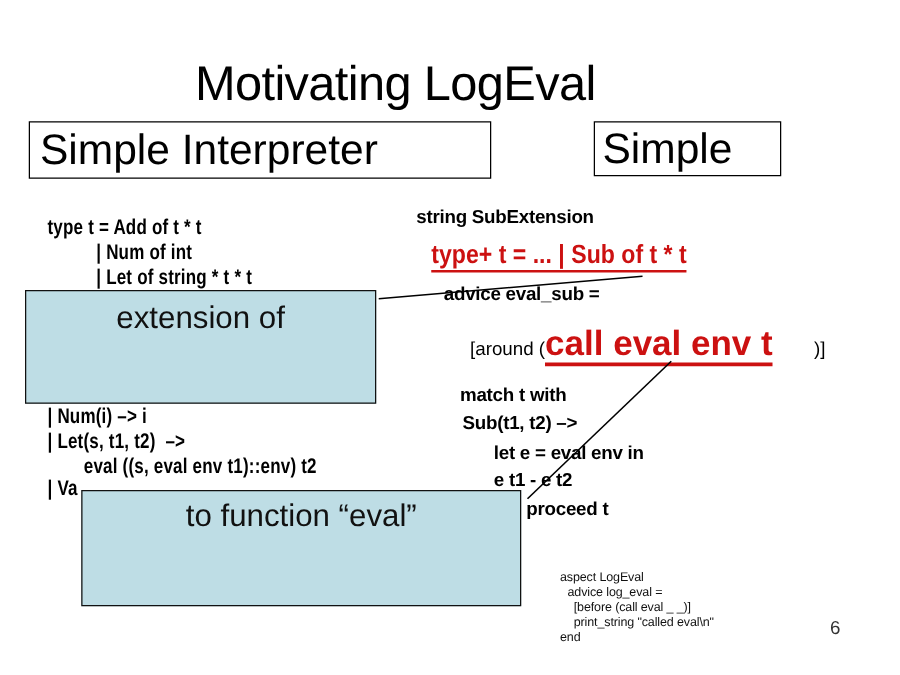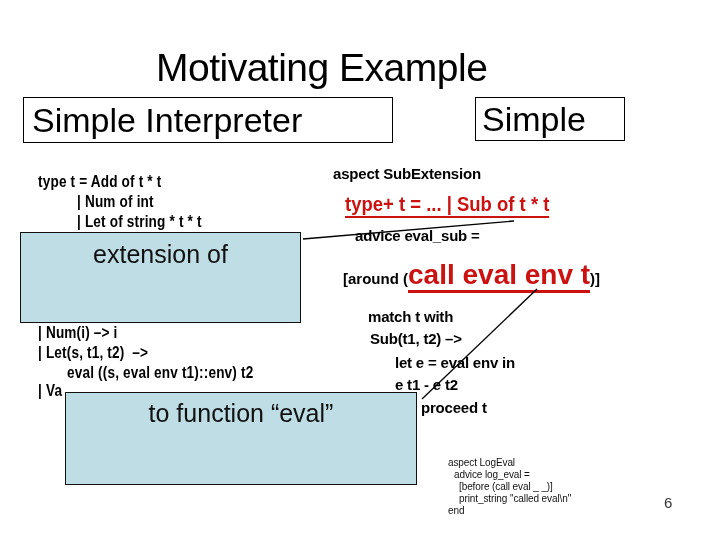--- a/index.html
+++ b/index.html
@@ -39,57 +39,57 @@
     border-bottom:3px solid var(--red);padding-bottom:1px;white-space:pre;
   }
   #type-ext{
     left:345px;top:193px;color:var(--red);font-weight:bold;font-size:21px;
     line-height:1;border-bottom:2px solid var(--red);padding-bottom:2px;
     white-space:pre;transform:scaleX(0.88);transform-origin:0 0;z-index:1;
   }
   #around-line{
     left:343px;top:261px;display:flex;align-items:baseline;z-index:1;
   }
-  #around-line .black-part{font-weight:bold;font-size:15px;white-space:pre;}
+  #around-line .black-part{font-weight:normal;font-size:15px;white-space:pre;margin-left:33px;}
   
   .callout{
     background:var(--callout);border:1.5px solid #111;z-index:3;
     display:flex;flex-direction:column;align-items:center;justify-content:flex-start;
     text-align:center;color:#111;
   }
   #callout-extension{left:20px;top:232px;width:279px;height:82px;font-size:25px;line-height:29px;padding-top:7px;}
   #callout-specifies{left:65px;top:392px;width:350px;height:84px;font-size:25px;line-height:26px;padding-top:7px;}
   
   .tinycode{font-size:10px;line-height:1;white-space:pre;color:#111;letter-spacing:-0.1px;z-index:1;}
   #page-number{left:664px;top:494px;font-size:15px;color:#333;}
   
   #lines-svg{position:absolute;left:0;top:0;width:720px;height:540px;z-index:4;pointer-events:none;}
 </style>
 </head>
 <body>
 
-<div class="abs" id="title">Motivating Example</div>
+<div class="abs" id="title">Motivating LogEval</div>
 
 <div class="abs label-box" id="box-interp">
   <span>Simple Interpreter</span>
 </div>
 <div class="abs label-box" id="box-aspects">
   <span>Simple</span>
 </div>
 
 <div class="abs lcode" style="left:38px;top:172px">type t = Add of t * t</div>
 <div class="abs lcode" style="left:77px;top:192px">| Num of int</div>
 <div class="abs lcode" style="left:77px;top:212px">| Let of string * t * t</div>
 <div class="abs lcode" style="left:43px;top:301px">(eval env t1) + (eval env t2)</div>
 <div class="abs lcode" style="left:38px;top:323px">| Num(i) –&gt; i</div>
 <div class="abs lcode" style="left:38px;top:343px">| Let(s, t1, t2)  –&gt;</div>
 <div class="abs lcode" style="left:67px;top:363px">eval ((s, eval env t1)::env) t2</div>
 <div class="abs lcode" style="left:38px;top:381px">| Va</div>
 
-<div class="abs rcode" style="left:333px;top:165px">aspect SubExtension</div>
+<div class="abs rcode" style="left:333px;top:165px">string SubExtension</div>
 <div class="abs" id="type-ext">type+ t = ... | Sub of t * t</div>
 <div class="abs rcode" style="left:355px;top:227px">advice eval_sub =</div>
 <div class="abs" id="around-line">
   <span class="black-part">[around (</span>
     <span class="red-big">call eval env t</span>
     <span class="black-part">)]</span>
 </div>
 <div class="abs rcode" style="left:368px;top:308px">match t with</div>
 <div class="abs rcode" style="left:370px;top:330px">Sub(t1, t2) –&gt;</div>
 <div class="abs rcode" style="left:395px;top:354px">let e = eval env in</div>

